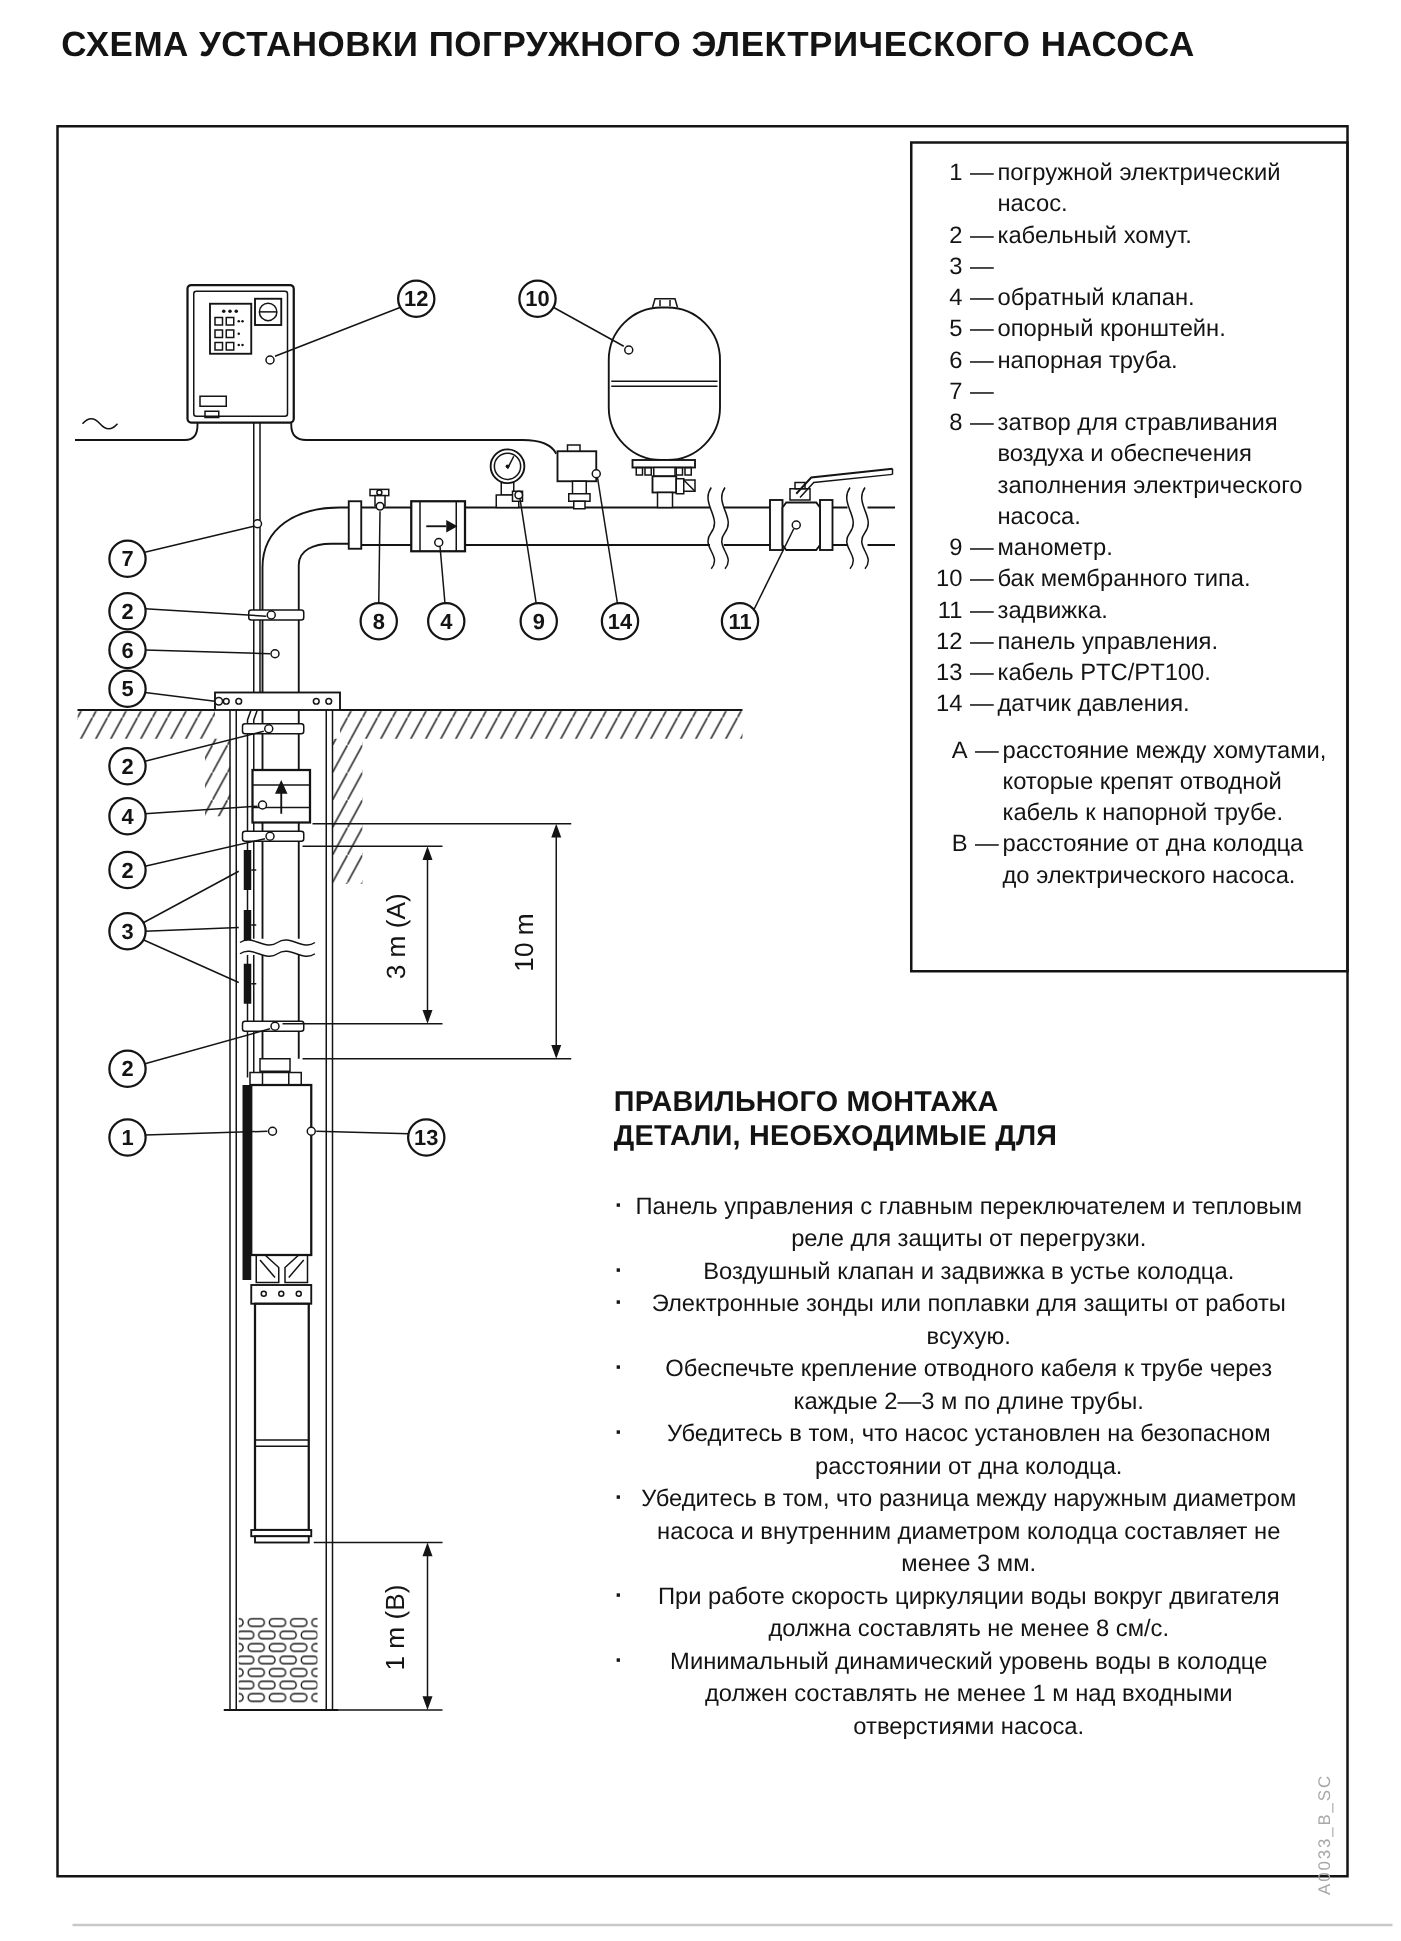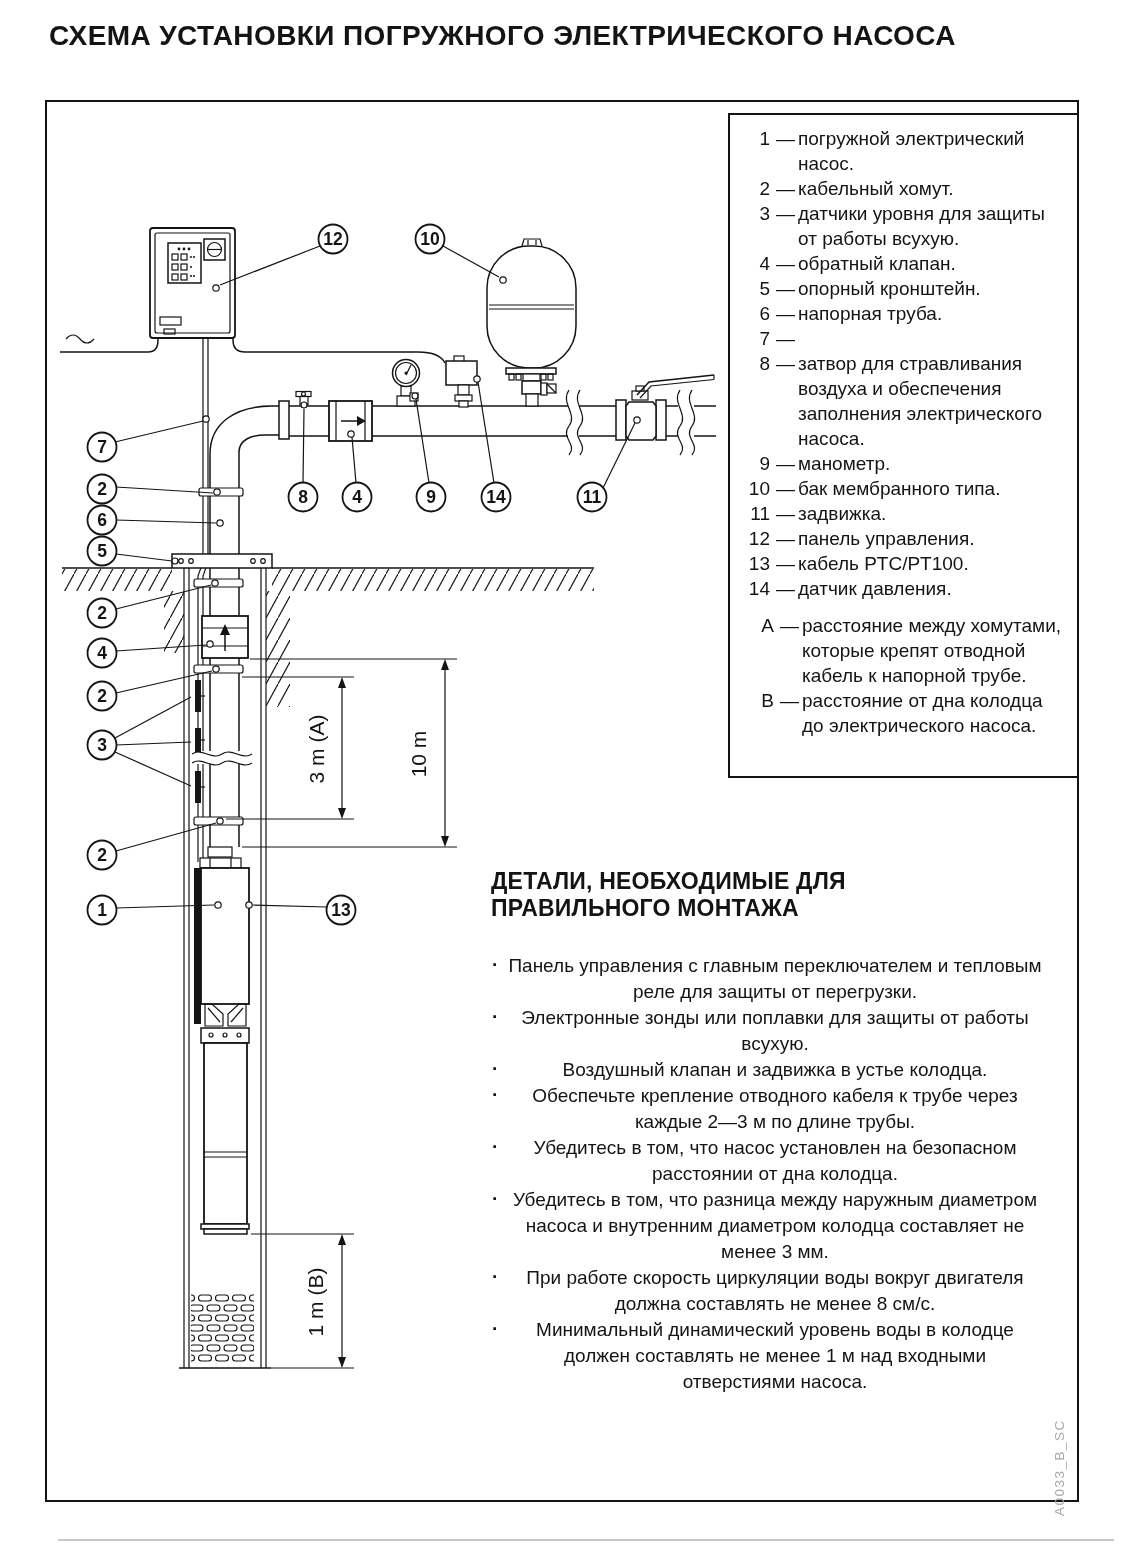--- a/index.html
+++ b/index.html
@@ -421,21 +421,20 @@
           <span>погружной электрический насос.</span>
         </div>
       <div class="lg-row">
           <span class="n">2</span>
           <span class="d">—</span>
           <span>кабельный хомут.</span>
         </div>
       <div class="lg-row">
           <span class="n">3</span>
           <span class="d">—</span>
-          <span>датчики уровня для защиты от работы всухую.</span>
         </div>
       <div class="lg-row">
           <span class="n">4</span>
           <span class="d">—</span>
           <span>обратный клапан.</span>
         </div>
       <div class="lg-row">
           <span class="n">5</span>
           <span class="d">—</span>
           <span>опорный кронштейн.</span>
@@ -493,27 +492,27 @@
         <div class="lg-row">
             <span class="n">В</span>
             <span class="d">—</span>
             <span>расстояние от дна колодца до электрического насоса.</span>
           </div>
       </div>
     </div>
 
     <div class="details">
       <div class="details-heading">
+        <div>ПРАВИЛЬНОГО МОНТАЖА</div>
         <div>ДЕТАЛИ, НЕОБХОДИМЫЕ ДЛЯ</div>
-        <div>ПРАВИЛЬНОГО МОНТАЖА</div>
       </div>
       <ul class="bullets">
         <li>Панель управления с главным переключателем и тепловым реле для защиты от перегрузки.</li>
+        <li>Воздушный клапан и задвижка в устье колодца.</li>
         <li>Электронные зонды или поплавки для защиты от работы всухую.</li>
-        <li>Воздушный клапан и задвижка в устье колодца.</li>
         <li>Обеспечьте крепление отводного кабеля к трубе через каждые 2—3 м по длине трубы.</li>
         <li>Убедитесь в том, что насос установлен на безопасном расстоянии от дна колодца.</li>
         <li>Убедитесь в том, что разница между наружным диаметром насоса и внутренним диаметром колодца составляет не менее 3 мм.</li>
         <li>При работе скорость циркуляции воды вокруг двигателя должна составлять не менее 8 см/с.</li>
         <li>Минимальный динамический уровень воды в колодце должен составлять не менее 1 м над входными отверстиями насоса.</li>
       </ul>
     </div>
 
     <div class="doc-code">A0033_B_SC</div>
   </div>

